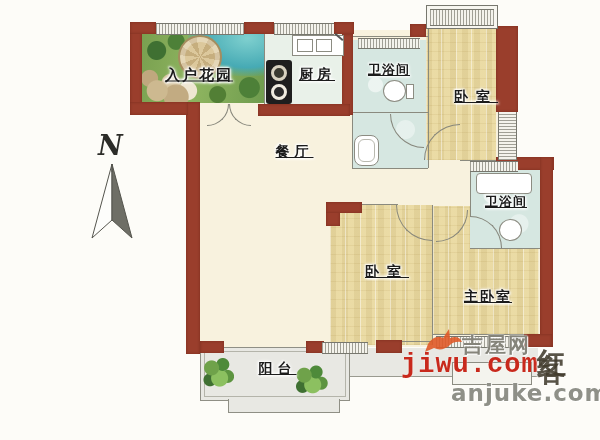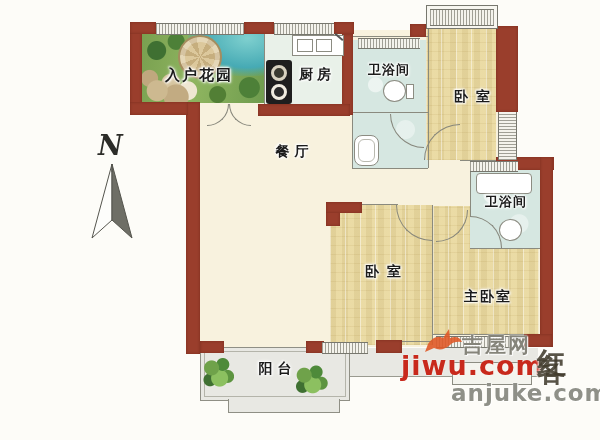--- a/index.html
+++ b/index.html
@@ -24,21 +24,21 @@
             background:repeating-linear-gradient(90deg,#a09f95 0 1px,#f4f3ec 1px 3px);}
   .window-v{position:absolute;border-left:1px solid #77776e;border-right:1px solid #77776e;
             background:repeating-linear-gradient(0deg,#a09f95 0 1px,#f4f3ec 1px 3px);}
   .arc{position:absolute;box-sizing:border-box;}
   .arc.tr{border-left:1px solid #85857a;border-bottom:1px solid #85857a;border-bottom-left-radius:100% 100%;}
   .arc.tl{border-right:1px solid #85857a;border-bottom:1px solid #85857a;border-bottom-right-radius:100% 100%;}
   .arc.br{border-left:1px solid #85857a;border-top:1px solid #85857a;border-top-left-radius:100% 100%;}
   .arc.bl{border-right:1px solid #85857a;border-top:1px solid #85857a;border-top-right-radius:100% 100%;}
   .room-label{position:absolute;transform:translate(-50%,-50%);font-weight:bold;color:#1b1b1b;
               white-space:nowrap;font-size:14px;
-              text-shadow:0 0 2px #fff,0 0 4px #fff,1px 1px 2px #fff,-1px -1px 2px #fff;}
+              text-shadow:0 0 2px #fff,0 0 4px #fff,1px 1px 2px #fff,-1px -1px 2px #fff;text-decoration:underline;}
   .fixture{position:absolute;background:#ffffff;border:1px solid #8c8c82;box-sizing:border-box;}
   .plant{position:absolute;background:
       radial-gradient(circle at 30% 35%, #6fa24a 0 7px, rgba(0,0,0,0) 8px),
       radial-gradient(circle at 65% 25%, #4e8a3a 0 6px, rgba(0,0,0,0) 7px),
       radial-gradient(circle at 55% 65%, #8cc060 0 8px, rgba(0,0,0,0) 9px),
       radial-gradient(circle at 25% 70%, #3f7032 0 6px, rgba(0,0,0,0) 7px),
       radial-gradient(circle at 80% 60%, #5d9440 0 6px, rgba(0,0,0,0) 7px);}
   .wm{position:absolute;font-weight:bold;white-space:nowrap;}
 </style>
 </head>
@@ -176,18 +176,18 @@
     </svg>
     <div class="abs" style="left:14px;top:-2px;font-family:'DejaVu Serif',serif;font-size:27px;font-weight:bold;color:#2c2c28;font-style:italic;">N</div>
   </div>
 
   <div class="abs" style="left:424px;top:326px;width:40px;height:28px;opacity:.9;">
     <svg width="40" height="28" viewBox="0 0 40 28">
       <path d="M4 18 Q11 8 19 12 L25 3 L26 12 Q35 9 38 16 Q30 15 26 19 Q18 26 10 22 L1 26 Z" fill="#e05a28"></path>
     </svg>
   </div>
   <div class="wm" style="left:462px;top:331px;font-size:21px;letter-spacing:2px;color:#85847a;text-shadow:0 0 2px #fff,1px 1px 1px #fff;">吉屋网</div>
-  <div class="wm" style="left:401px;top:350px;font-size:27px;color:#c8291c;letter-spacing:1px;text-shadow:0 0 2px rgba(255,255,255,.7);">jiwu.com</div>
+  <div class="wm" style="left:401px;top:350px;font-size:27px;color:#c8291c;letter-spacing:1px;text-shadow:0 0 2px rgba(255,255,255,.7);font-family:Liberation Mono, monospace;">jiwu.com</div>
   <div class="wm" style="left:451px;top:380px;font-size:23px;color:#8f9088;letter-spacing:1px;text-shadow:0 0 2px #fff,1px 1px 1px #fff;">anjuke.com</div>
   <div class="wm" style="left:532px;top:326px;font-size:29px;color:rgba(66,60,46,.88);writing-mode:vertical-rl;text-orientation:upright;
               letter-spacing:4px;text-shadow:0 0 2px #fff,0 0 3px #fff;">红客</div>
 
 </div>
 
 </body></html>

